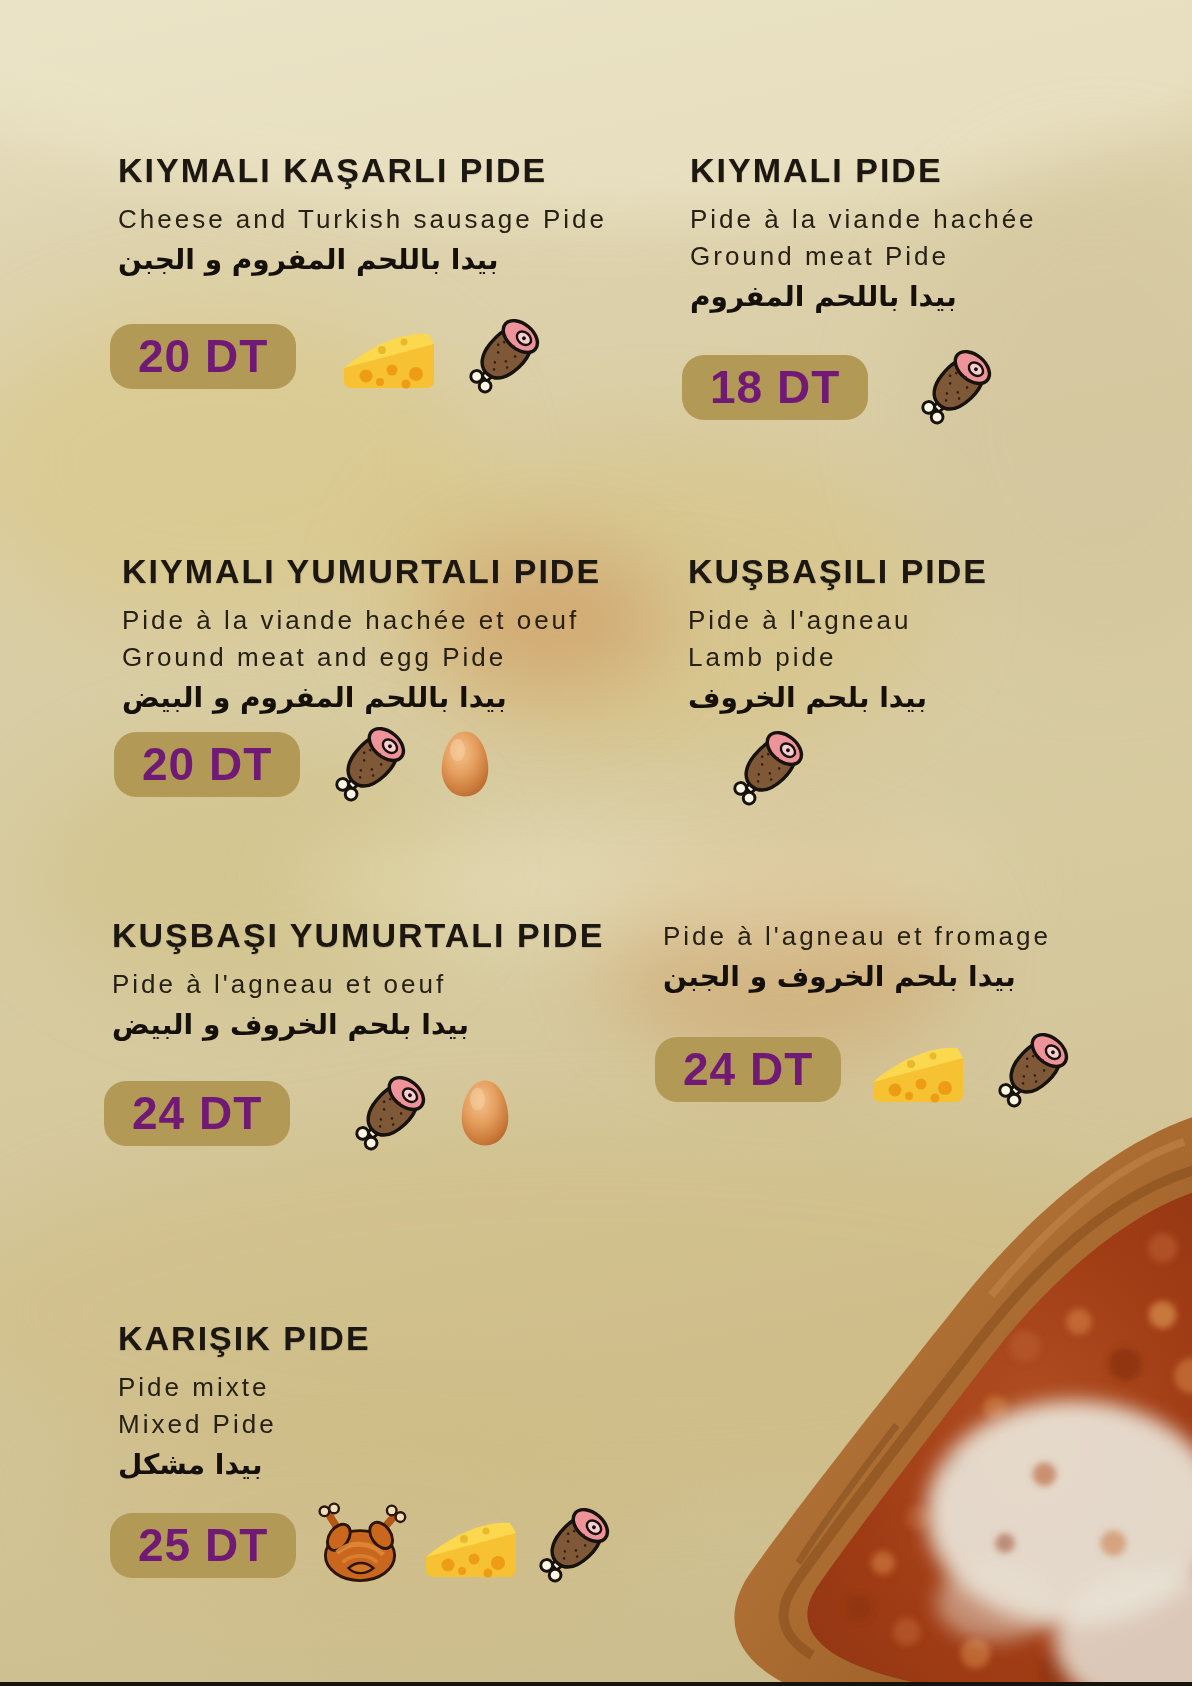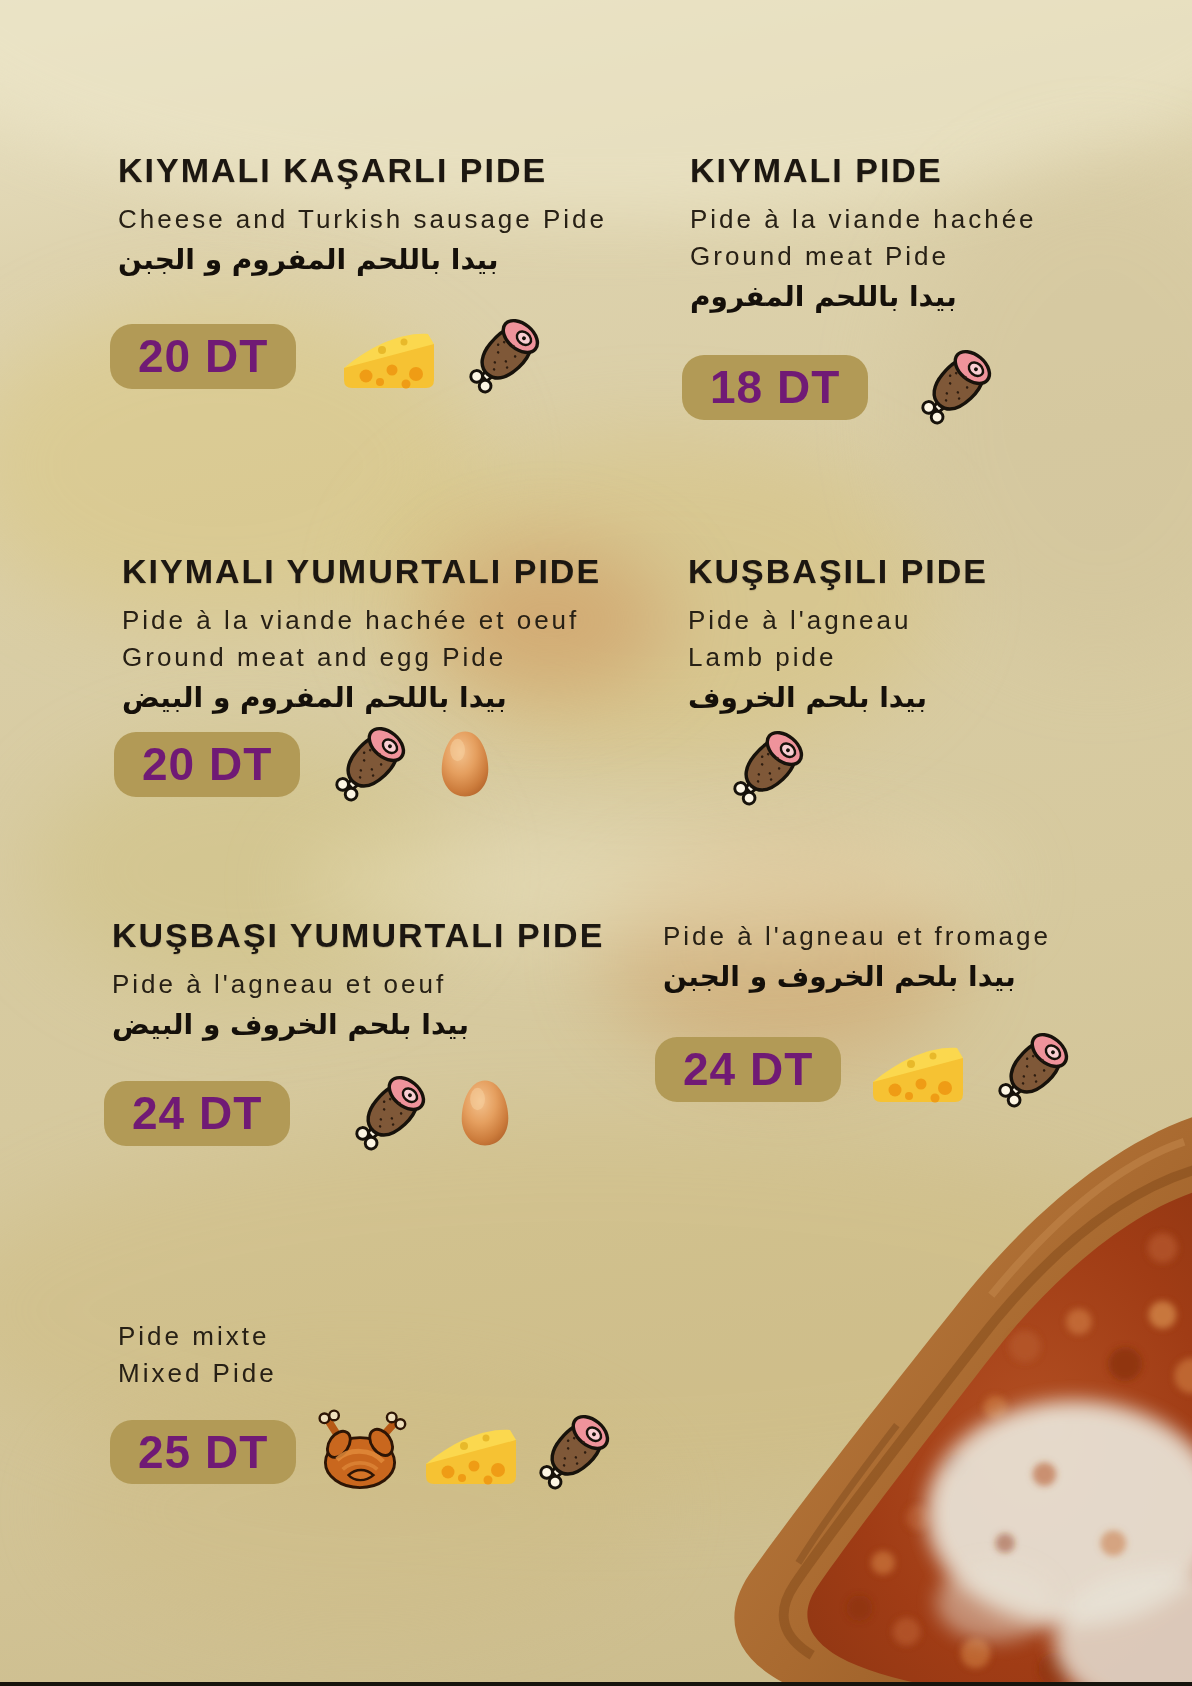--- a/index.html
+++ b/index.html
@@ -263,22 +263,24 @@
             <use href="#ic-cheese"></use>
           </svg>
         <svg class="icon meat" viewBox="0 0 90 90">
             <use href="#ic-meat"></use>
           </svg>
       </span>
     </div>
   </section>
 
   <section class="item" style="left:118px; top:1318px;">
+    <h2 class="title">KARIŞIK PIDE</h2>
     <p class="fr">Pide mixte</p>
     <p class="en">Mixed Pide</p>
+    <p class="ar">بيدا مشكل</p>
     <div class="price-row" style="margin-top:15px;">
       <span class="badge">25 DT</span>
       <span class="icons" style="margin-left:14px; gap:12px;">
         <svg class="icon chicken" viewBox="0 0 104 92">
             <use href="#ic-chicken"></use>
           </svg>
         <svg class="icon cheese" viewBox="0 0 96 80">
             <use href="#ic-cheese"></use>
           </svg>
         <svg class="icon meat" viewBox="0 0 90 90">

